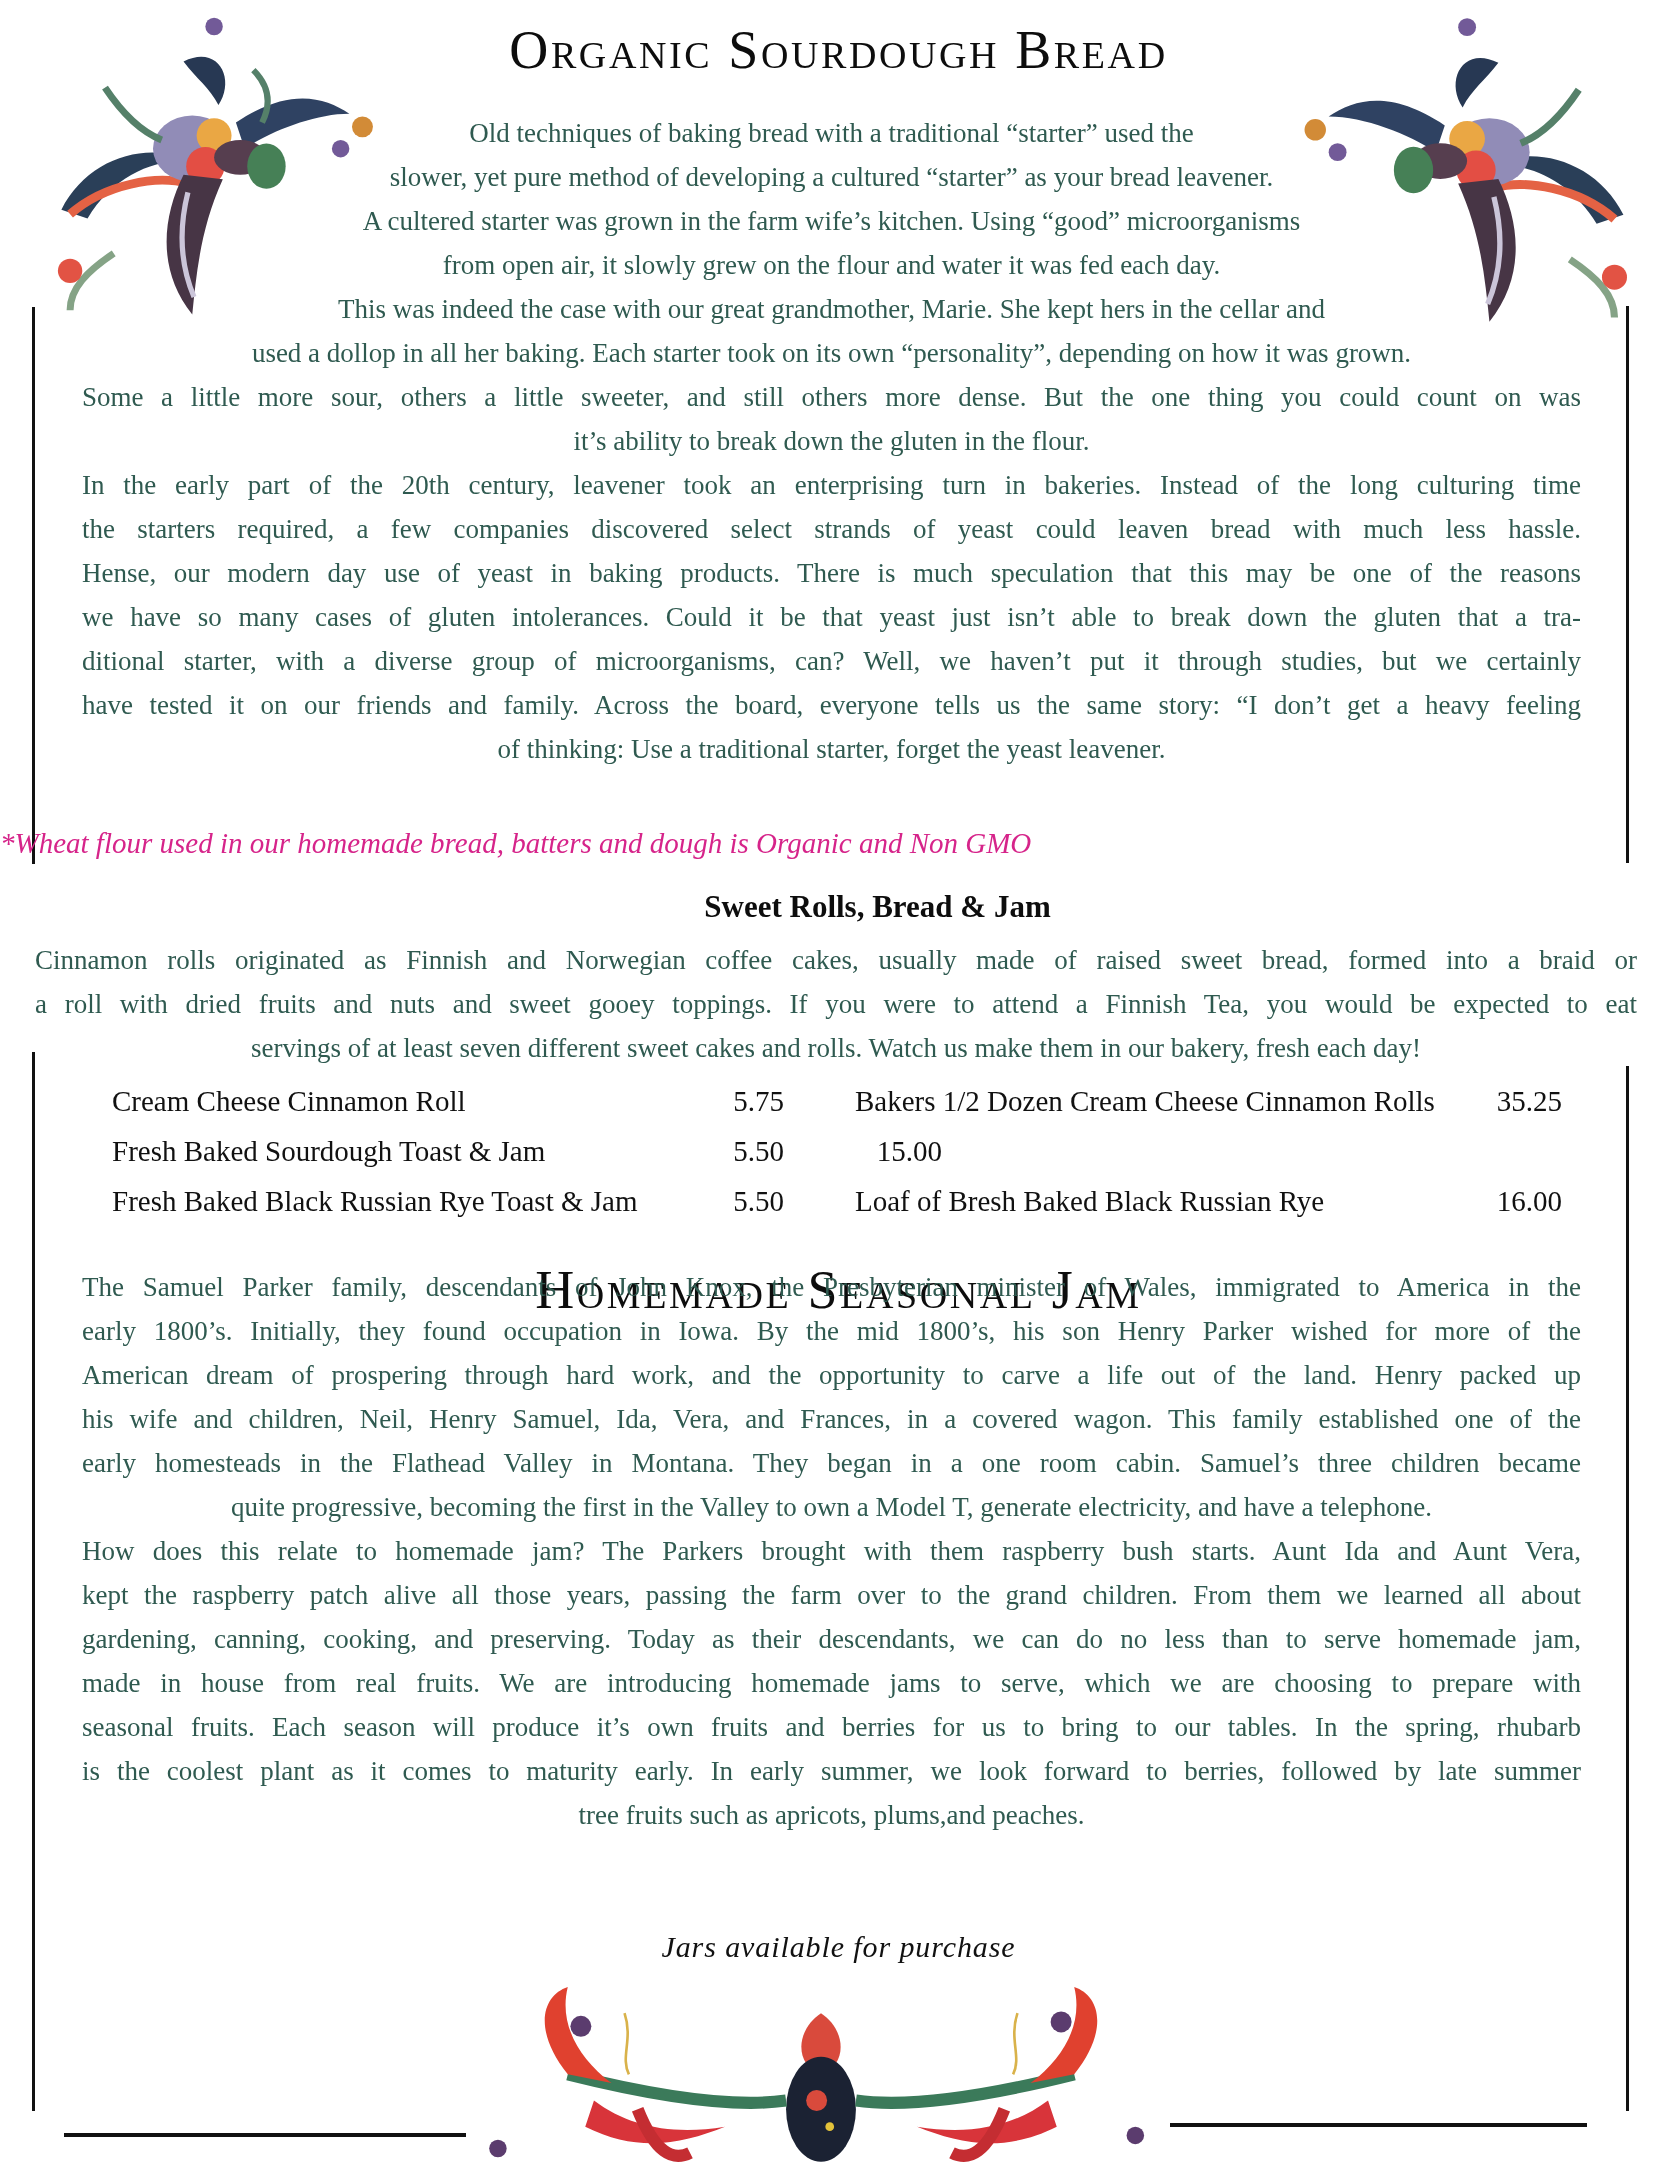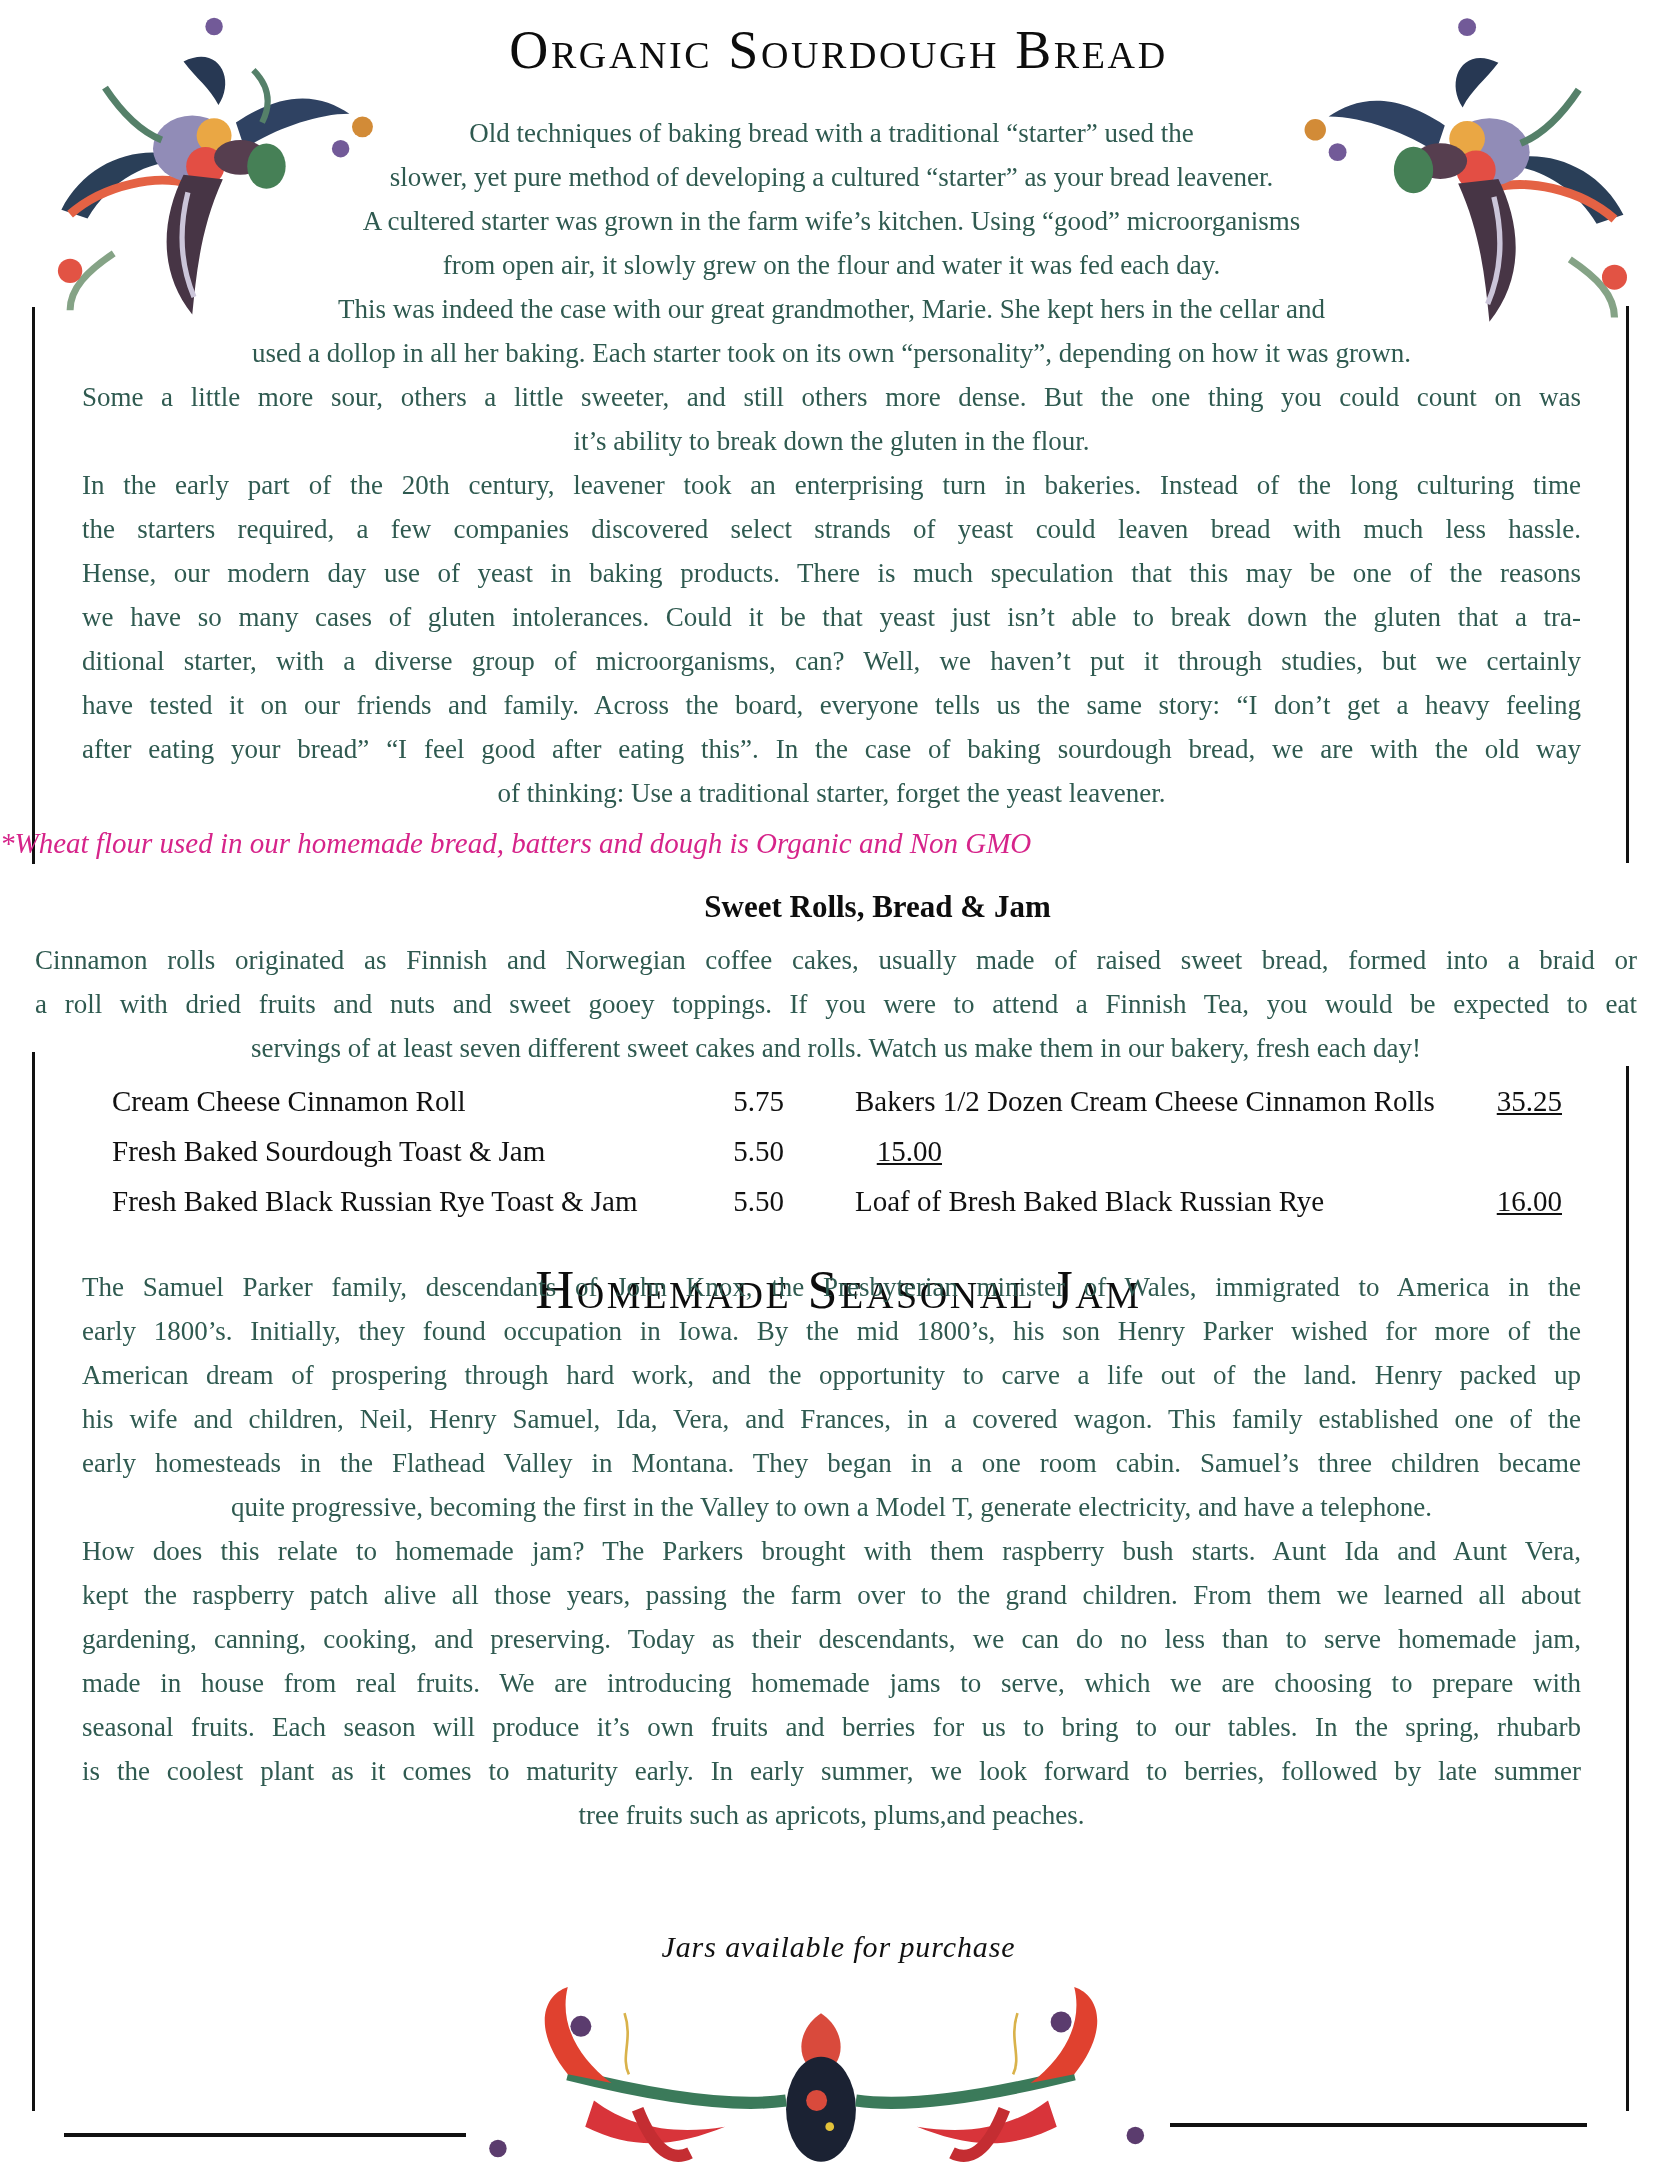--- a/index.html
+++ b/index.html
@@ -16,21 +16,21 @@
   .note { position:absolute; left:0; width:1677px; color:#d6248a;
           font-style:italic; font-size:29px; }
   .subhead { position:absolute; left:0; width:1677px; text-align:center; color:#0d0d0d;
              font-weight:bold; font-size:31px;padding-left:39px; }
   .menu { position:absolute; top:1076px; left:112px; width:1467px; color:#111; font-size:29px; }
   .menu-row { display:flex; height:50px; align-items:center; }
   .mi-name { width:594px; white-space:nowrap; }
   .mi-price { width:105px; text-align:center; }
   .mi-gap { width:44px; }
   .mi-name2 { width:620px; white-space:nowrap; }
-  .mi-price2 { width:87px; text-align:right;text-decoration:underline; }
+  .mi-price2 { width:87px; text-align:right; }
   .jars { position:absolute; left:0; width:1677px; text-align:center; color:#111; font-size:30px; letter-spacing:0.9px;font-style:italic; }
   svg { position:absolute; }
 </style>
 </head>
 <body>
 
 <svg style="left:8.7px;top:8.7px" width="384" height="323" viewBox="0 0 440 370">
   <g opacity="0.95">
     <path d="M60 230 C90 170, 160 150, 210 175 C170 170,120 190,90 240 Z" fill="#1f3550"></path>
     <path d="M70 235 C110 200, 170 190, 205 200" stroke="#e35a3a" stroke-width="10" fill="none"></path>
@@ -113,21 +113,20 @@
   <span class="ln c">This was indeed the case with our great grandmother, Marie. She kept hers in the cellar and</span>
   <span class="ln c">used a dollop in all her baking. Each starter took on its own “personality”, depending on how it was grown.</span>
   <span class="ln">Some a little more sour, others a little sweeter, and still others more dense. But the one thing you could count on was</span>
   <span class="ln c">it’s ability to break down the gluten in the flour.</span>
   <span class="ln">In the early part of the 20th century, leavener took an enterprising turn in bakeries. Instead of the long culturing time</span>
   <span class="ln">the starters required, a few companies discovered select strands of yeast could leaven bread with much less hassle.</span>
   <span class="ln">Hense, our modern day use of yeast in baking products. There is much speculation that this may be one of the reasons</span>
   <span class="ln">we have so many cases of gluten intolerances. Could it be that yeast just isn’t able to break down the gluten that a tra-</span>
   <span class="ln">ditional starter, with a diverse group of microorganisms, can?  Well, we haven’t put it through studies, but we certainly</span>
   <span class="ln">have tested it on our friends and family. Across the board, everyone tells us the same story: “I don’t get a heavy feeling</span>
-  <span class="ln">after eating your bread” “I feel good after eating this”. In the case of baking sourdough bread, we are with the old way</span>
   <span class="ln c">of  thinking: Use a traditional starter, forget the yeast leavener.</span>
 </div>
 
 <div class="note" style="top:827px;">*Wheat flour used in our homemade bread, batters and dough is Organic and Non GMO</div>
 
 <div class="subhead" style="top:889px;">Sweet Rolls, Bread &amp; Jam</div>
 
 <div class="para" style="top:938px;left:35px;width:1602px;">
   <span class="ln">Cinnamon rolls originated as Finnish and Norwegian coffee cakes, usually made of raised sweet bread, formed into a braid or</span>
   <span class="ln">a roll with dried fruits and nuts and sweet gooey toppings.  If you were to attend a Finnish Tea, you would be expected to eat</span>

